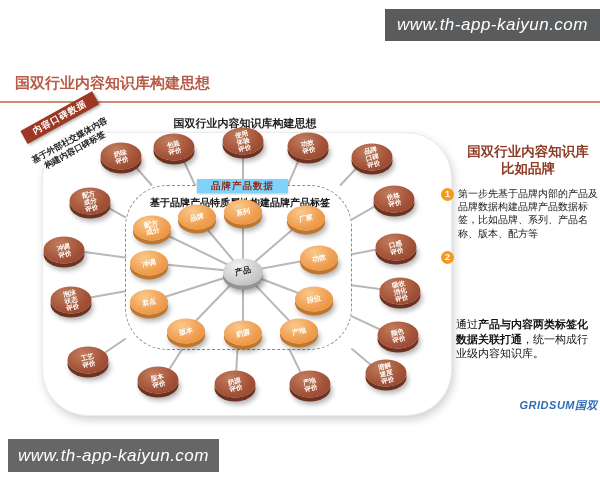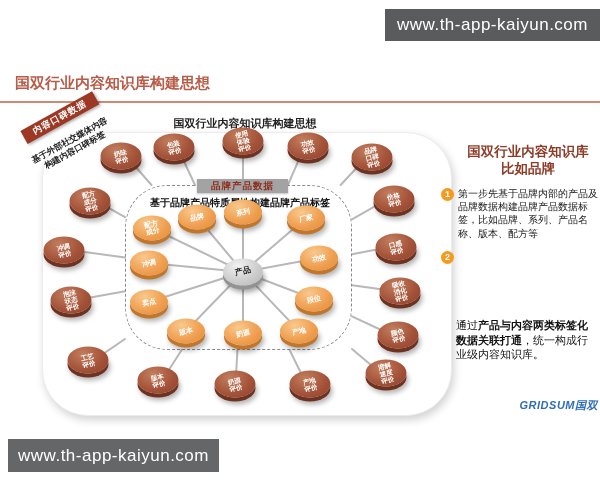--- a/index.html
+++ b/index.html
@@ -6,21 +6,21 @@
   html,body { width:600px; height:480px; }
   body {
     position:relative; width:600px; height:480px; background:#ffffff;
     font-family:"Liberation Sans","DejaVu Sans",sans-serif; overflow:hidden;
   }
   .abs { position:absolute; }
   .preline { white-space:pre-line; }
 
   
   .banner { background:#5a5b5d; color:#fff; display:flex; align-items:center; justify-content:center;
-            font-size:17px; letter-spacing:.5px; }
+            font-size:17px; letter-spacing:.5px;font-style:italic; }
   #banner-top { left:385px; top:9px; width:215px; height:32px; }
   #banner-bottom { left:8px; top:439px; width:211px; height:33px; background:#656668; }
 
   
   #slide-title { left:15px; top:74px; font-size:15px; font-weight:bold; color:#b85c48; }
   #title-rule { left:0; top:101px; width:600px; height:2px; background:#cf8a76; }
 
   
   #diagram-layer { left:0; top:108px; width:600px; height:330px; }
   #container-box { position:absolute; left:42px; top:24px; width:410px; height:284px;
@@ -32,21 +32,21 @@
   #diagram-title { position:absolute; left:140px; top:8px; width:210px; text-align:center;
     font-size:11px; font-weight:bold; color:#222; }
   #corner-ribbon { position:absolute; left:24px; top:22px; width:82px; height:15px;
     background:#9c3823; color:#fff; font-size:9px; font-weight:bold; text-align:center;
     line-height:15px; letter-spacing:1px; transform:rotate(-29deg); transform-origin:left center;
     box-shadow:1px 2px 3px rgba(0,0,0,.3); }
   #corner-caption { position:absolute; left:24px; top:53px; width:110px;
     font-size:8.5px; font-weight:bold; color:#222; line-height:1.25; text-align:center;
     transform:rotate(-29deg); transform-origin:left center; }
   #inner-ribbon { position:absolute; left:197px; top:71px; width:91px; height:14px;
-    background:#a3a3a3; color:#8f2d1c; font-size:9.5px; font-weight:bold; text-align:center;
+    background:#7dd3fc; color:#8f2d1c; font-size:9.5px; font-weight:bold; text-align:center;
     line-height:14px; letter-spacing:1px; box-shadow:0 1px 2px rgba(0,0,0,.25); }
   #inner-caption { position:absolute; left:135px; top:88px; width:210px; text-align:center;
     font-size:10px; font-weight:bold; color:#111; }
 
   
   .node { position:absolute; display:flex; align-items:center; justify-content:center;
     border-radius:50%; transform:translate(-50%,-50%); }
   .node span { display:block; text-align:center; font-weight:bold; color:#fff;
     transform:rotate(-13deg); white-space:pre-line; line-height:1.06; }
   .node.outer { width:41px; height:27px;
@@ -63,21 +63,21 @@
   .node.center span { color:#222; font-size:8px; }
 
   
   #panel-heading { left:458px; top:143px; width:140px; text-align:center;
     font-size:13.5px; font-weight:bold; color:#8e3b26; line-height:1.28; }
   .bullet-row { position:absolute; left:441px; display:flex; align-items:flex-start; }
   #bullet-1 { top:187px; } #bullet-2 { top:250px; }
   .bullet-num { flex:0 0 13px; width:13px; height:13px; border-radius:50%; background:#f59a1d;
     color:#fff; font-size:9px; font-weight:bold; text-align:center; line-height:13px; margin-top:1px; }
   .bullet-text { width:142px; margin-left:4px; font-size:10px; color:#1a1a1a; line-height:1.32; }
-  #summary { left:456px; top:318px; width:142px; font-size:11px; color:#111; line-height:1.32; }
+  #summary { left:456px; top:318px; width:142px; font-size:11px; color:#111; line-height:1.32;font-family:Liberation Mono, monospace; }
   #summary b { font-weight:bold; }
   #logo { left:458px; top:398px; width:140px; text-align:right; color:#2f6db5;
     font-size:11px; font-weight:bold; font-style:italic; letter-spacing:.5px; }
 </style>
 </head>
 <body>
 
 <div class="abs banner" id="banner-top">
   <span>www.th-app-kaiyun.com</span>
 </div>

